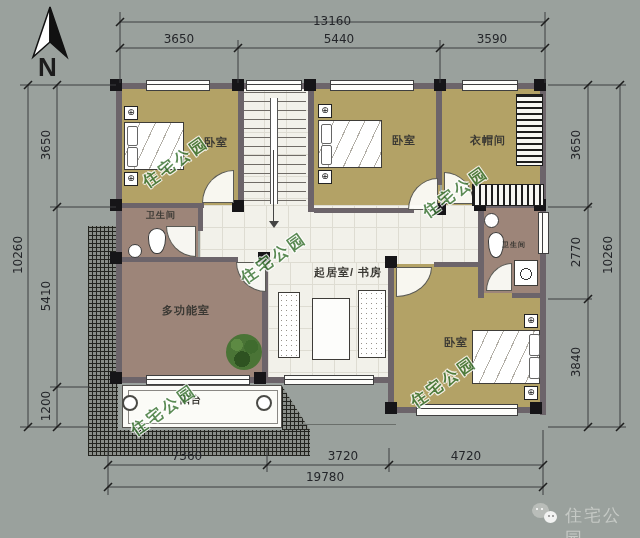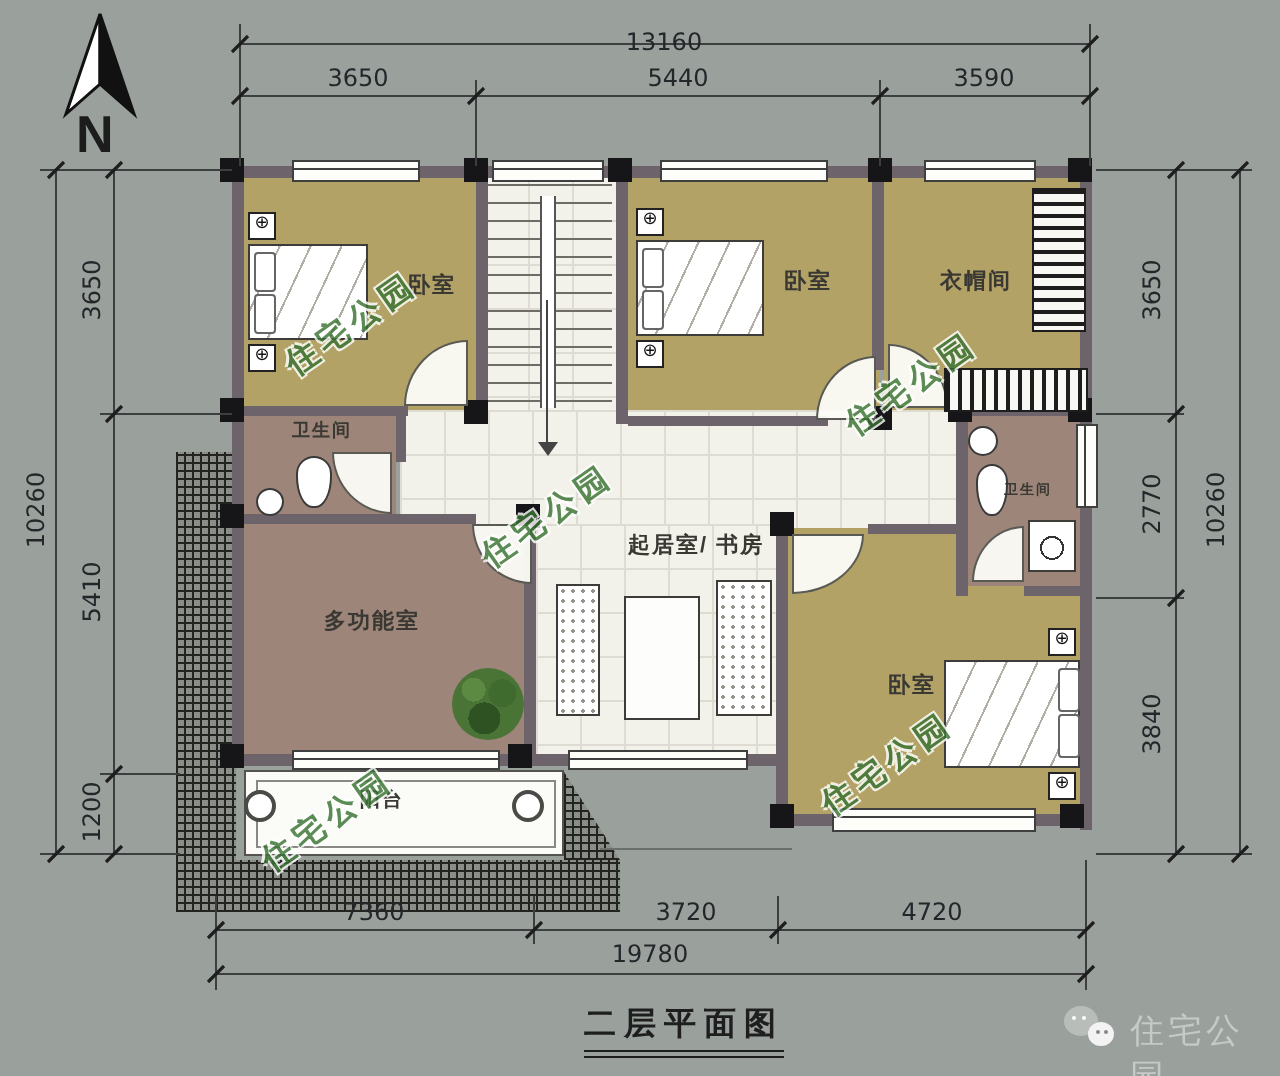--- a/index.html
+++ b/index.html
@@ -256,21 +256,20 @@
   <div class="dim" style="left:285px;top:470px;width:80px;">19780</div>
   <div class="dim v" style="left:6px;top:138px;width:80px;">3650</div>
   <div class="dim v" style="left:6px;top:289px;width:80px;">5410</div>
   <div class="dim v" style="left:6px;top:399px;width:80px;">1200</div>
   <div class="dim v" style="left:-22px;top:248px;width:80px;">10260</div>
   <div class="dim v" style="left:536px;top:138px;width:80px;">3650</div>
   <div class="dim v" style="left:536px;top:245px;width:80px;">2770</div>
   <div class="dim v" style="left:536px;top:355px;width:80px;">3840</div>
   <div class="dim v" style="left:568px;top:248px;width:80px;">10260</div>
 
-  <div class="title" style="left:292px;top:502px;">二层平面图</div>
 
   <div class="abs" style="left:532px;top:502px;width:28px;height:22px;">
     <div style="position:absolute;left:0;top:1px;width:17px;height:15px;border-radius:50%;background:#b9bdb9;"></div>
     <div style="position:absolute;left:4px;top:6px;width:2px;height:2px;border-radius:50%;background:#fff;"></div>
     <div style="position:absolute;left:9px;top:6px;width:2px;height:2px;border-radius:50%;background:#fff;"></div>
     <div style="position:absolute;left:12px;top:9px;width:13px;height:12px;border-radius:50%;background:#f2f3f2;"></div>
     <div style="position:absolute;left:16px;top:13px;width:2px;height:2px;border-radius:50%;background:#888;"></div>
     <div style="position:absolute;left:20px;top:13px;width:2px;height:2px;border-radius:50%;background:#888;"></div>
   </div>
   <div class="brand" style="left:565px;top:504px;">住宅公园</div>

